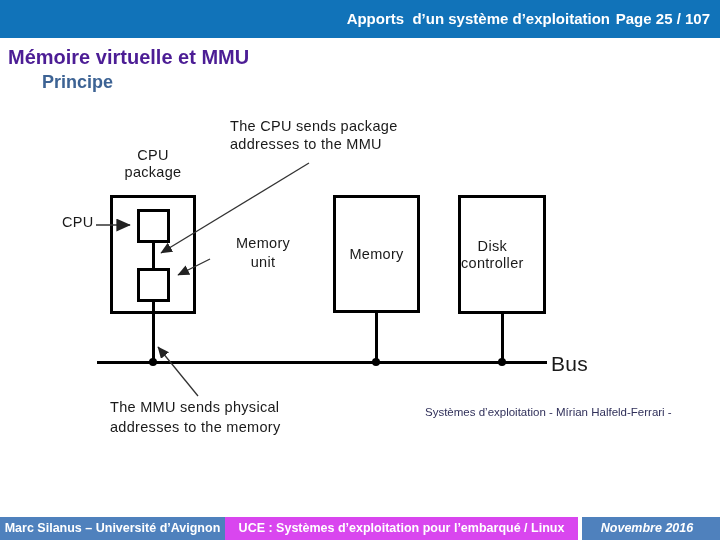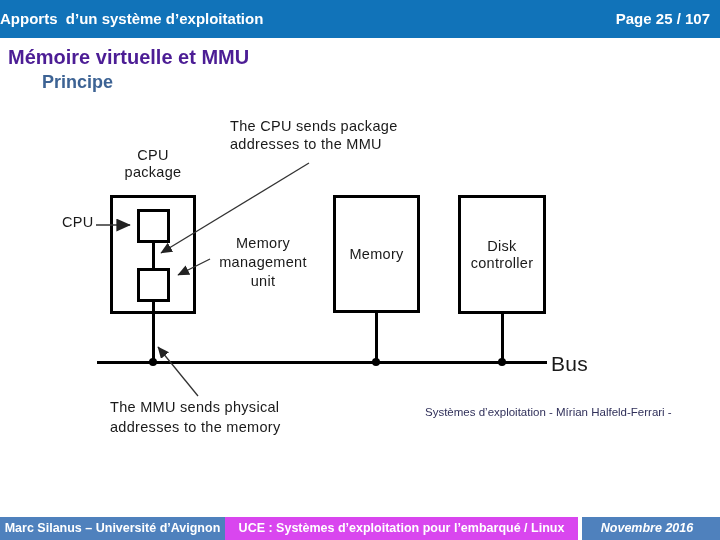--- a/index.html
+++ b/index.html
@@ -4,41 +4,41 @@
 <style>
   html,body{margin:0;padding:0;background:#e8e8e8;}
   #stage{
     position:relative;width:720px;height:540px;background:#ffffff;
     overflow:hidden;font-family:"Liberation Sans",sans-serif;
   }
   
   .header-bar{position:absolute;left:0;top:0;width:720px;height:38px;background:#1173b9;}
   .header-title{
     position:absolute;left:0;top:0;width:610px;height:38px;line-height:38px;
-    text-align:left;color:#ffffff;font-size:15px;font-weight:bold;white-space:pre;
+    text-align:right;color:#ffffff;font-size:15px;font-weight:bold;white-space:pre;
   }
   .header-page{
     position:absolute;right:10px;top:0;height:52px;line-height:38px;
     color:#ffffff;font-size:15px;font-weight:bold;
   }
   
   .slide-title{
     position:absolute;left:8px;top:46px;color:#4c1d95;font-size:20px;font-weight:bold;
   }
   .slide-subtitle{
     position:absolute;left:42px;top:72px;color:#3d6394;font-size:18px;font-weight:bold;
   }
   
   .dg{color:#1a1a1a;font-size:14.5px;letter-spacing:.3px;}
   .box{position:absolute;border:3px solid #000;background:#fff;box-sizing:border-box;}
   #cpu-package{left:110px;top:195px;width:86px;height:119px;}
   #cpu-inner{left:137px;top:209px;width:33px;height:34px;}
   #mmu-inner{left:137px;top:268px;width:33px;height:34px;}
   #memory-box{left:333px;top:195px;width:87px;height:118px;display:flex;align-items:center;justify-content:center;}
-  #disk-box{left:458px;top:195px;width:88px;height:119px;display:flex;align-items:center;justify-content:center;text-align:center;line-height:17px;}
+  #disk-box{left:458px;top:195px;width:88px;height:119px;display:flex;align-items:center;justify-content:flex-start;text-align:center;line-height:17px;}
   .lbl{position:absolute;}
   #cpu-package-label{left:106px;top:147px;width:94px;text-align:center;line-height:17px;}
   #cpu-label{left:62px;top:214px;}
   #annotation-top{left:230px;top:118px;line-height:17.5px;}
   #mmu-label{left:207px;top:234px;width:112px;text-align:center;line-height:19px;}
   #bus-label{left:551px;top:352px;font-size:21px;}
   #annotation-bottom{left:110px;top:397px;line-height:20px;}
   #attribution{
     position:absolute;left:425px;top:406px;width:260px;
     font-family:Liberation Sans, sans-serif;font-size:11.5px;color:#30305a;
@@ -73,21 +73,20 @@
 
   <div class="lbl dg" id="cpu-package-label">
     <div>CPU</div>
     <div>package</div>
   </div>
 
   <div class="lbl dg" id="cpu-label">CPU</div>
 
   <div class="lbl dg" id="mmu-label">
     <div>Memory</div>
-    <div>management</div>
     <div>unit</div>
   </div>
 
   <div class="box" id="cpu-package"></div>
   <div class="box" id="cpu-inner"></div>
   <div class="box" id="mmu-inner"></div>
   <div class="box dg" id="memory-box">
     <span>Memory</span>
   </div>
   <div class="box dg" id="disk-box">

